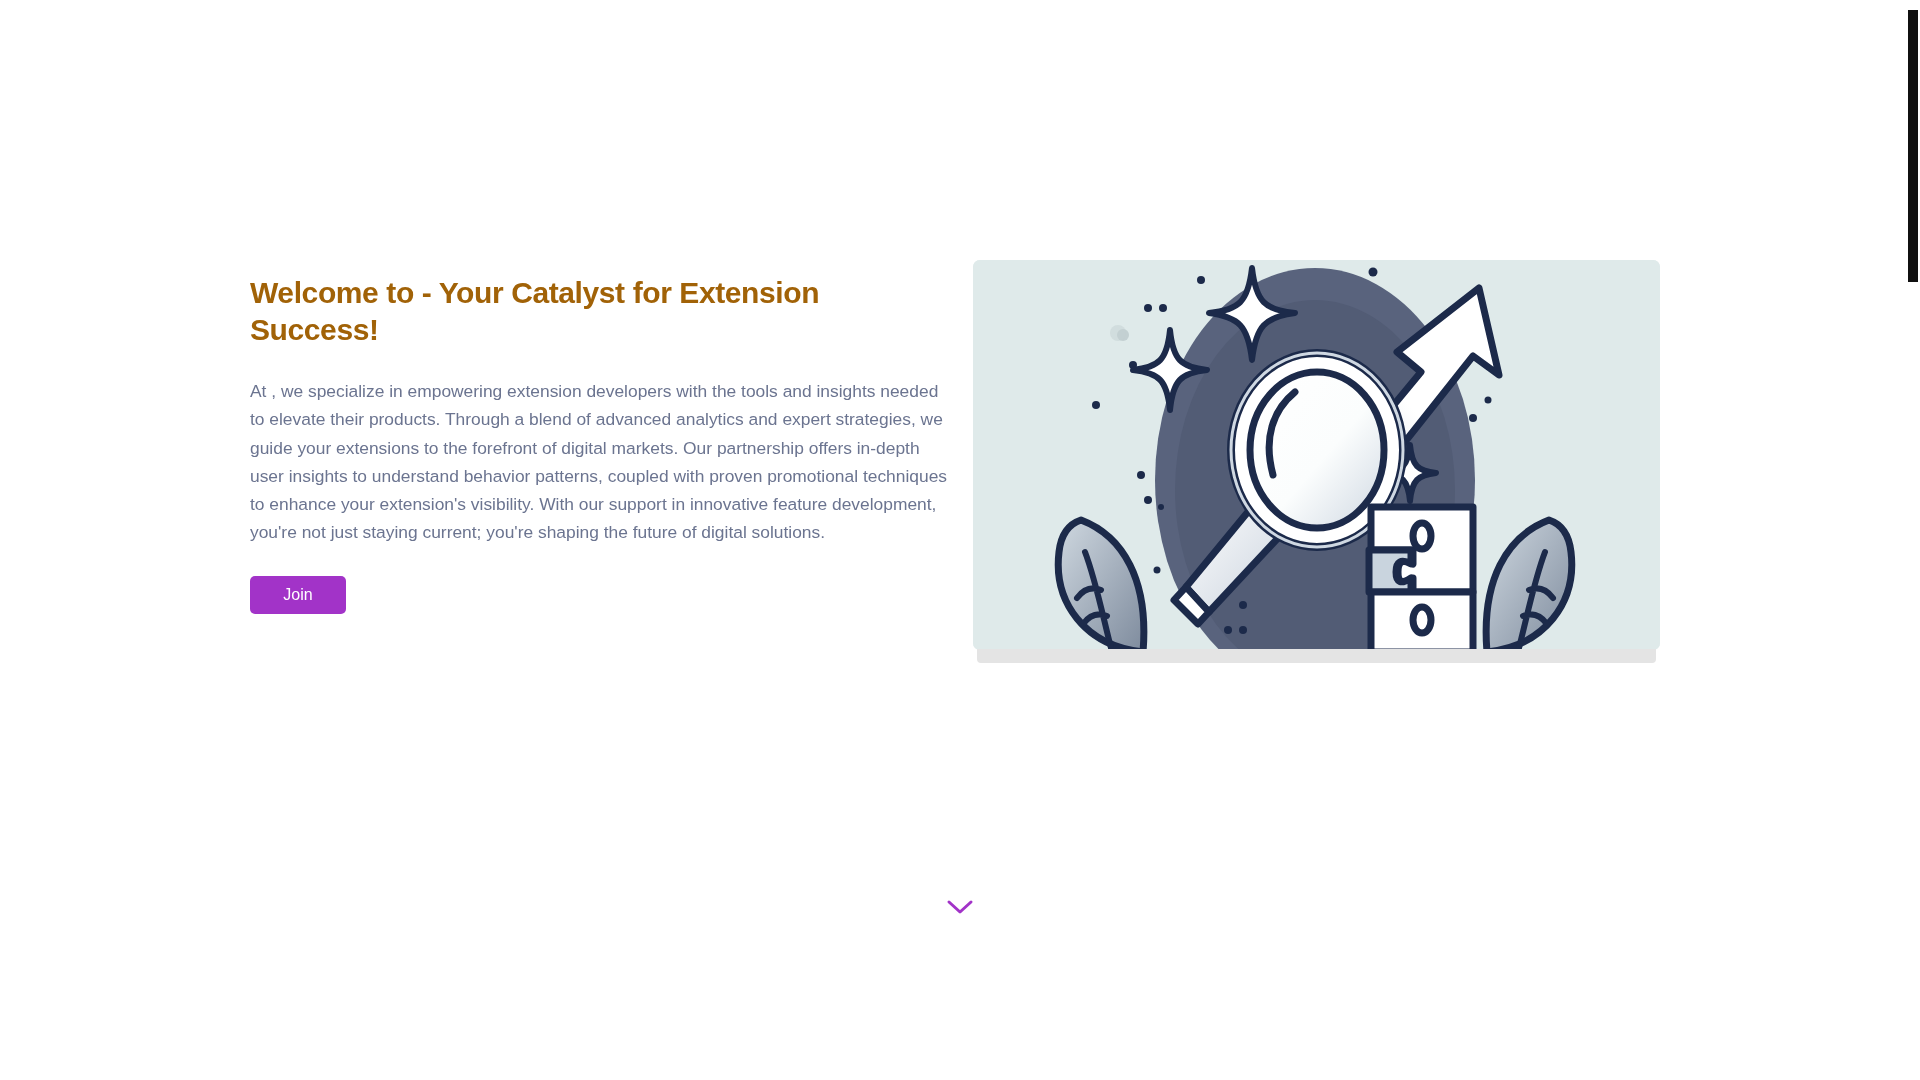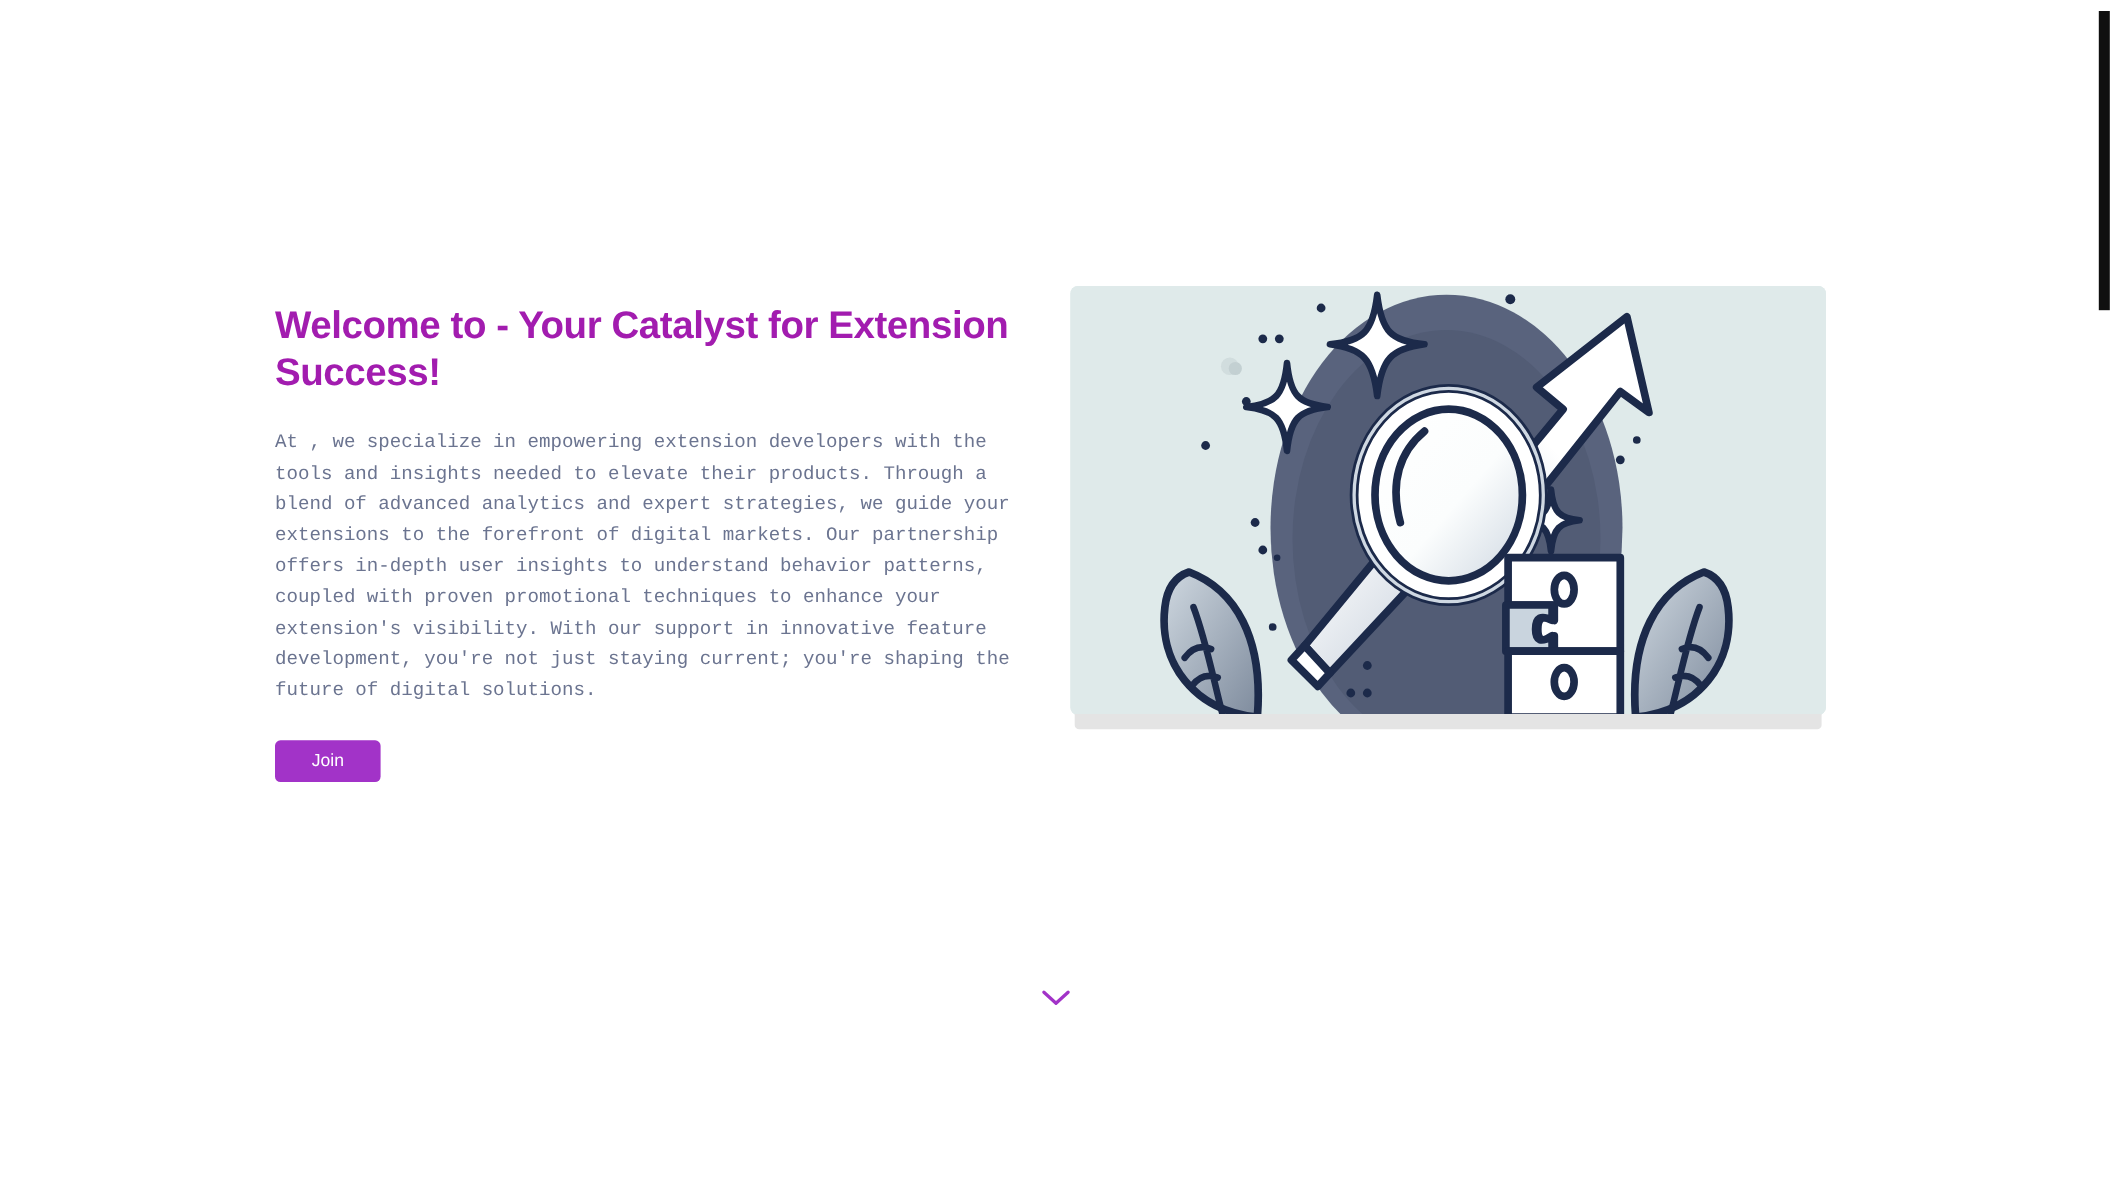--- a/index.html
+++ b/index.html
@@ -33,36 +33,36 @@
     gap: 0px;
   }
 
   .hero-text {
     width: 700px;
     padding-top: 15px;
   }
 
   .hero-title {
     margin: 0;
-    font-size: 35px;
+    font-size: 30px;
     line-height: 1.22;
     font-weight: 700;
     letter-spacing: -0.4px;
-    color: #a21caf;
+    color: #a16207;
     font-family: "Liberation Sans", sans-serif;
   }
 
   .hero-paragraph {
     margin: 29px 0 0 0;
     font-size: 17.4px;
     line-height: 1.62;
     color: #6b7490;
     font-weight: 400;
     max-width: 700px;
-    font-family: Liberation Mono, monospace;
+    font-family: Liberation Sans, sans-serif;
   }
 
   .join-button {
     display: inline-block;
     margin-top: 30px;
     padding: 0 0;
     width: 96px;
     height: 38px;
     line-height: 38px;
     text-align: center;

